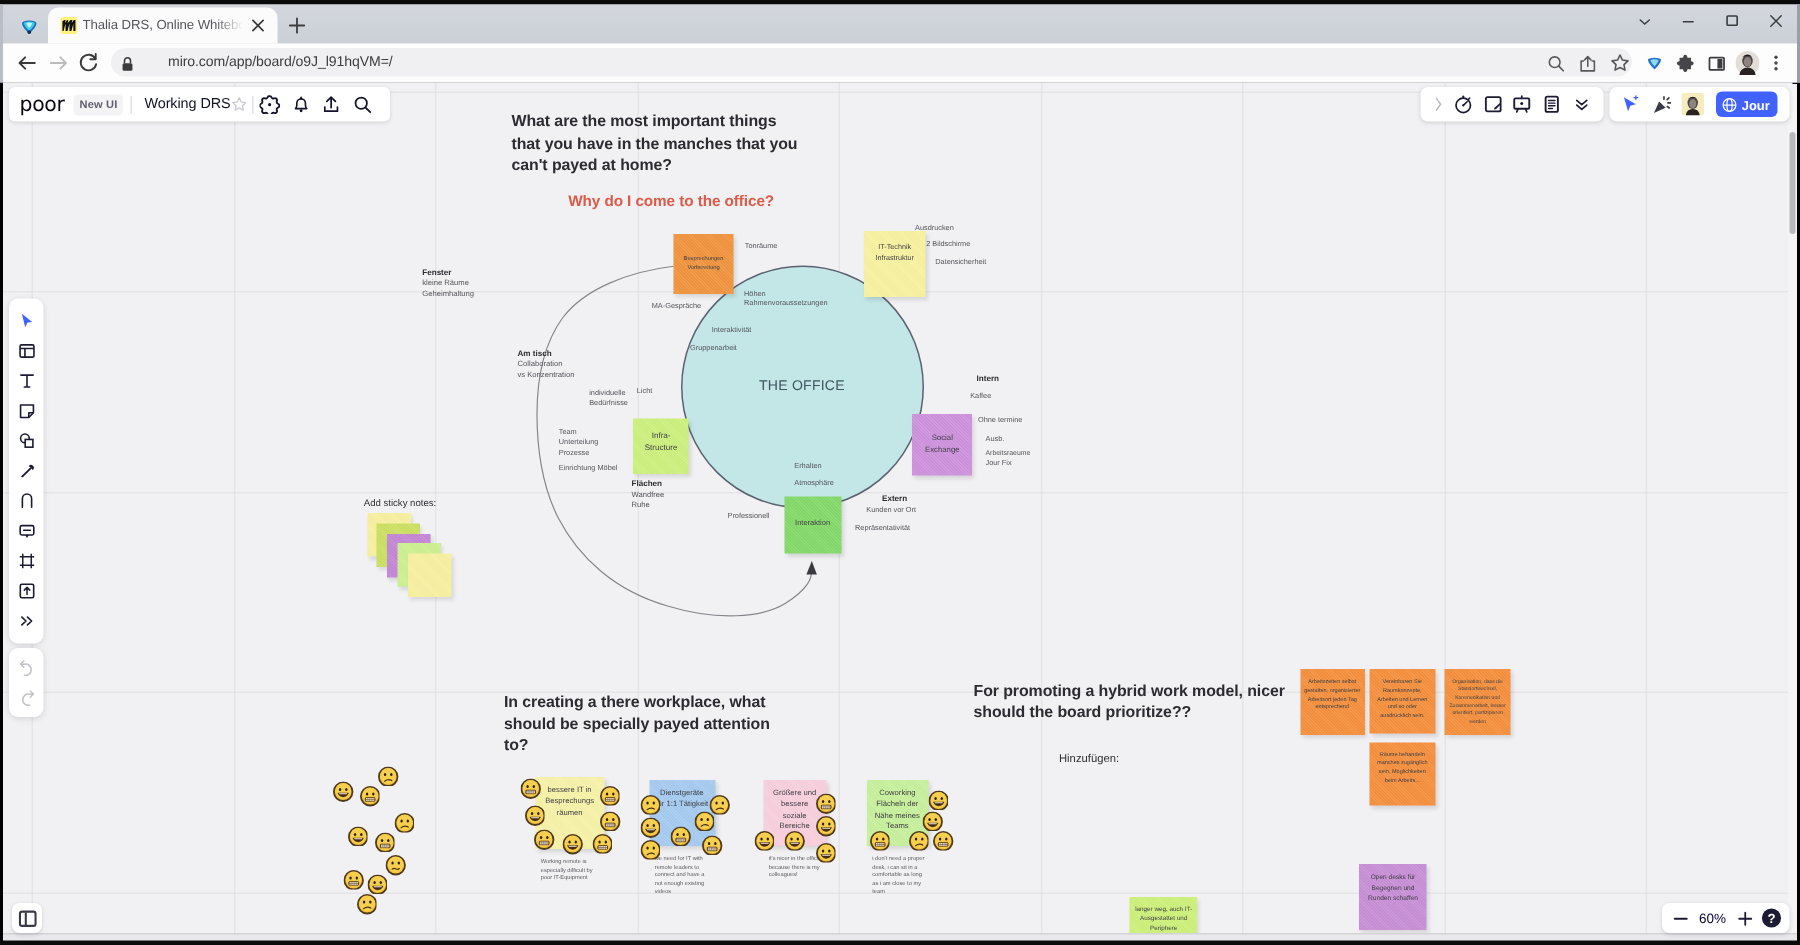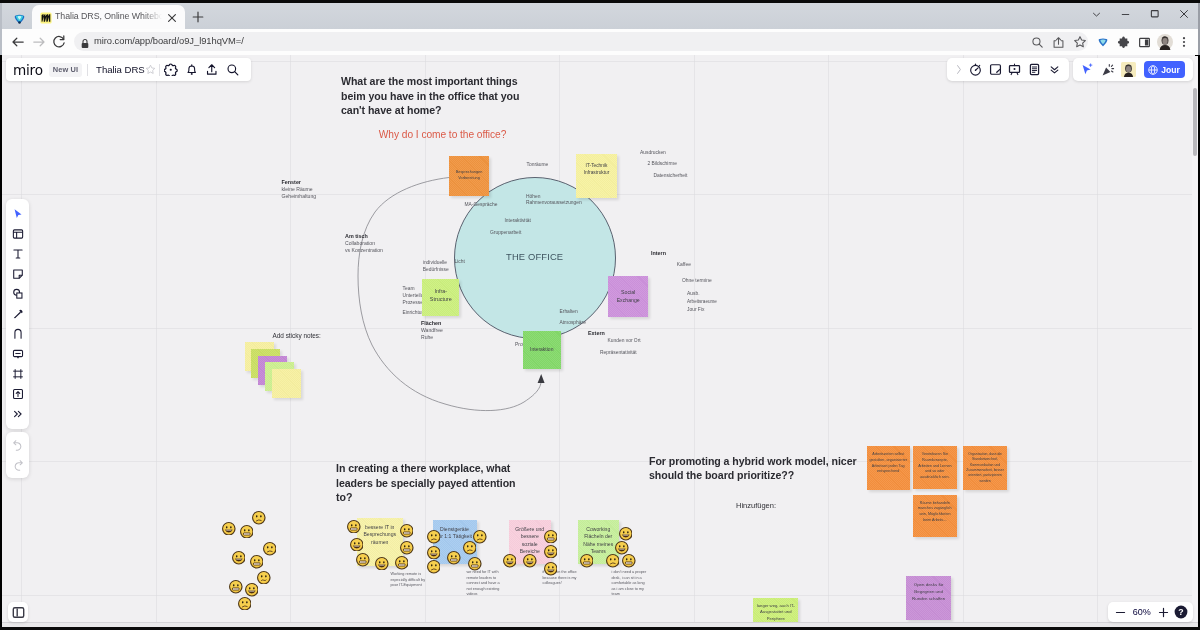--- a/index.html
+++ b/index.html
@@ -21,21 +21,21 @@
   .tab-close{position:absolute;left:166px;top:10px;width:11px;height:11px;}
   .vivaldi-logo{position:absolute;left:13px;top:11px;width:13px;height:13px;}
   .newtab{position:absolute;left:191px;top:10px;width:13px;height:13px;}
   .wincontrols{position:absolute;right:2px;top:4px;height:20px;display:flex;align-items:center;}
   .wincontrols>div{width:29px;height:20px;display:flex;align-items:center;justify-content:center;}
 
   .navbar{position:absolute;left:2px;top:29px;width:1196px;height:26px;background:#fdfdfd;}
   .navbtn{position:absolute;top:5px;width:16px;height:16px;}
   .omnibox{position:absolute;left:72px;top:3px;width:1014px;height:19px;background:#f0f0f2;border-radius:9.5px;}
   .lockicon{position:absolute;left:78px;top:7px;width:10px;height:12px;}
-  .urltext{position:absolute;left:92px;top:6px;font-size:9.4px;color:#3c3c3e;letter-spacing:-0.05px;white-space:nowrap;}
+  .urltext{position:absolute;left:110px;top:6px;font-size:9.4px;color:#3c3c3e;letter-spacing:-0.05px;white-space:nowrap;}
   .actbtn{position:absolute;top:4px;width:18px;height:18px;display:flex;align-items:center;justify-content:center;}
 
   
   .board{position:absolute;left:2px;top:55px;width:1193px;height:573px;background:#f1f0f2;overflow:hidden;}
   .gridline-v{position:absolute;top:0;width:1px;height:573px;background:rgba(218,218,223,0.55);}
   .gridline-h{position:absolute;left:0;height:1px;width:1193px;background:rgba(218,218,223,0.55);}
   .brd-scroll-b{position:absolute;left:2px;top:622px;width:1196px;height:5px;background:#e9e8ea;border-top:1px solid #d4d3d7;}
   .vscroll-track{position:absolute;right:2px;top:56px;width:6px;height:566px;background:#f4f3f5;}
   .vscroll-thumb{position:absolute;right:3px;top:88px;width:4px;height:68px;background:#b9b8bc;border-radius:2px;}
   .page-bottom{position:absolute;left:0;bottom:0;width:1200px;height:3px;background:#0a0a0a;}
@@ -59,24 +59,24 @@
   .ltool-item{width:23px;height:20px;display:flex;align-items:center;justify-content:center;}
   .ltool2{position:absolute;left:6px;top:432px;width:23px;background:#fff;border-radius:6px;box-shadow:0 1px 4px rgba(0,0,0,0.13);display:flex;flex-direction:column;align-items:center;padding:3px 0;}
 
   
   .zoombar{position:absolute;left:1108px;top:602px;width:85px;height:20px;box-sizing:border-box;background:#fff;border-radius:5px;box-shadow:0 1px 3px rgba(0,0,0,0.13);display:flex;align-items:center;padding:0 4px;gap:1px;}
   .zoomval{font-size:9px;color:#050038;width:26px;text-align:center;}
   .panelbtn{position:absolute;left:8px;top:602px;width:20px;height:20px;background:#fff;border-radius:5px;box-shadow:0 1px 3px rgba(0,0,0,0.13);display:flex;align-items:center;justify-content:center;}
 
   
   .bhead{position:absolute;font-family:"Liberation Sans",sans-serif;font-weight:bold;font-size:10.6px;line-height:14.6px;color:#2b2b31;letter-spacing:-0.05px;}
-  .bsub{position:absolute;font-family:"Liberation Sans",sans-serif;font-weight:normal;font-size:10.2px;color:#db5a48;letter-spacing:-0.05px;}
+  .bsub{position:absolute;font-family:"Liberation Sans",sans-serif;font-weight:bold;font-size:10.2px;color:#db5a48;letter-spacing:-0.05px;}
   .lbl-t{font-size:5.4px;font-weight:bold;color:#2b2b31;line-height:7.3px;}
   .lbl-l{font-size:5.1px;color:#55555c;line-height:7.3px;}
-  .ftxt{position:absolute;font-size:4.9px;color:#55555c;white-space:nowrap;margin-left:30px;}
+  .ftxt{position:absolute;font-size:4.9px;color:#55555c;white-space:nowrap;}
     .note{box-sizing:border-box;position:absolute;box-shadow:1.6px 2.2px 2.6px rgba(0,0,0,0.11);display:flex;align-items:center;justify-content:center;text-align:center;overflow:hidden;}
   .note::after{content:'';position:absolute;inset:0;background-image:repeating-linear-gradient(45deg, rgba(255,255,255,0.07) 0 0.7px, rgba(0,0,0,0.015) 0.7px 1.5px);pointer-events:none;}
   .note span{font-size:5.4px;line-height:6.6px;color:#3a3a40;padding:2px;}
   .circle{position:absolute;border-radius:50%;background:#c3e6e6;border:1.1px solid #5a6270;box-sizing:border-box;}
   .office-label{position:absolute;font-size:9.4px;color:#3f5560;letter-spacing:0.15px;font-family:"Liberation Sans",sans-serif;}
   .emoji{position:absolute;border-radius:50%;}
 </style>
 </head>
 <body>
 
@@ -237,26 +237,26 @@
       </div>
     <div id="boardcontent">
         <svg width="1193" height="573" style="position: absolute; left: -2px; top: -55px;">
           <path d="M 449 177.5 C 420 181 390 192 375 212 C 362 230 358 254 358 276 C 358 300 362 325 372 345 C 386 372 410 394 445 404 C 478 414 508 412 524 402 C 538 393 542 386 541 378" stroke="#85858c" stroke-width="0.8" fill="none"></path>
           <path d="M 537.6 383 L 541.2 374 L 544.6 383 Z" fill="#3a3a40"></path>
         </svg>
         <div class="circle" style="left: 451.7px; top: 122px; height: 162px; width: 162px;"></div>
         <div class="office-label" style="left: 504px; top: 196px;">THE OFFICE</div>
         <div class="bhead" style="left: 339px; top: 19px; white-space: nowrap;">
           <div>What are the most important things</div>
-          <div>beim you have in the office that you</div>
-          <div>can't have at home?</div>
+          <div>that you have in the manches that you</div>
+          <div>can't payed at home?</div>
         </div>
         <div class="bhead" style="left: 334px; top: 406px; white-space: nowrap;">
           <div>In creating a there workplace, what</div>
-          <div>leaders be specially payed attention</div>
+          <div>should be specially payed attention</div>
           <div>to?</div>
         </div>
         <div class="bhead" style="left: 647px; top: 398.5px; white-space: nowrap;">
           <div>For promoting a hybrid work model, nicer</div>
           <div>should the board prioritize??</div>
         </div>
         <div class="bsub" style="left: 376.8px; top: 73.5px;">Why do I come to the office?</div>
         <div class="ftxt" style="left: 240.5px; top: 276.5px; font-size: 6.4px; color: rgb(47, 47, 53);">Add sticky notes:</div>
         <div class="ftxt" style="left: 704px; top: 445.5px; font-size: 7.5px; color: rgb(47, 47, 53);">Hinzufügen:</div>
         <div style="position: absolute; left: 279.5px; top: 123.5px; white-space: nowrap;">
@@ -679,24 +679,24 @@
             <path d="M9.4 18.5 H22.6 A7 7 0 0 1 21.8 20.2 H10.2 Z" fill="#f4ece0"></path>
           </svg></div>
       </div>
   </div>
   <div class="brd-scroll-b"></div>
   <div class="vscroll-track"></div>
   <div class="vscroll-thumb"></div>
   <div class="page-bottom"></div>
 
   <div class="miro-hdr">
-    <div class="miro-logo">miro</div>
+    <div class="miro-logo">poor</div>
     <div class="miro-badge">New UI</div>
     <div class="miro-sep"></div>
-    <div class="miro-title">Thalia DRS</div>
+    <div class="miro-title">Working DRS</div>
     <div class="hicon star">
       <svg width="11" height="11" viewBox="0 0 12 12">
           <path d="M6 1.3 L7.45 4.3 L10.7 4.75 L8.35 7.05 L8.9 10.3 L6 8.75 L3.1 10.3 L3.65 7.05 L1.3 4.75 L4.55 4.3 Z" stroke="#c9c9cf" stroke-width="0.95" fill="none" stroke-linejoin="round"></path>
         </svg>
     </div>
     <div class="miro-sep d2"></div>
     <div class="hicon">
       <svg width="13.5" height="13.5" viewBox="0 0 16 16">
           <path d="M8 1.2 a1.6 1.6 0 0 1 1.45 0.93 1.6 1.6 0 0 0 2.17 0.9 1.6 1.6 0 0 1 2.1 2.1 1.6 1.6 0 0 0 0.9 2.17 1.6 1.6 0 0 1 0 3 1.6 1.6 0 0 0 -0.9 2.17 1.6 1.6 0 0 1 -2.1 2.1 1.6 1.6 0 0 0 -2.17 0.9 1.6 1.6 0 0 1 -3 0 1.6 1.6 0 0 0 -2.17 -0.9 1.6 1.6 0 0 1 -2.1 -2.1 1.6 1.6 0 0 0 -0.9 -2.17 1.6 1.6 0 0 1 0 -3 1.6 1.6 0 0 0 0.9 -2.17 1.6 1.6 0 0 1 2.1 -2.1 1.6 1.6 0 0 0 2.17 -0.9 A1.6 1.6 0 0 1 8 1.2 Z" fill="none" stroke="#13132b" stroke-width="1.45"></path>
           <circle cx="8" cy="8" r="1.25" fill="#13132b"></circle>

